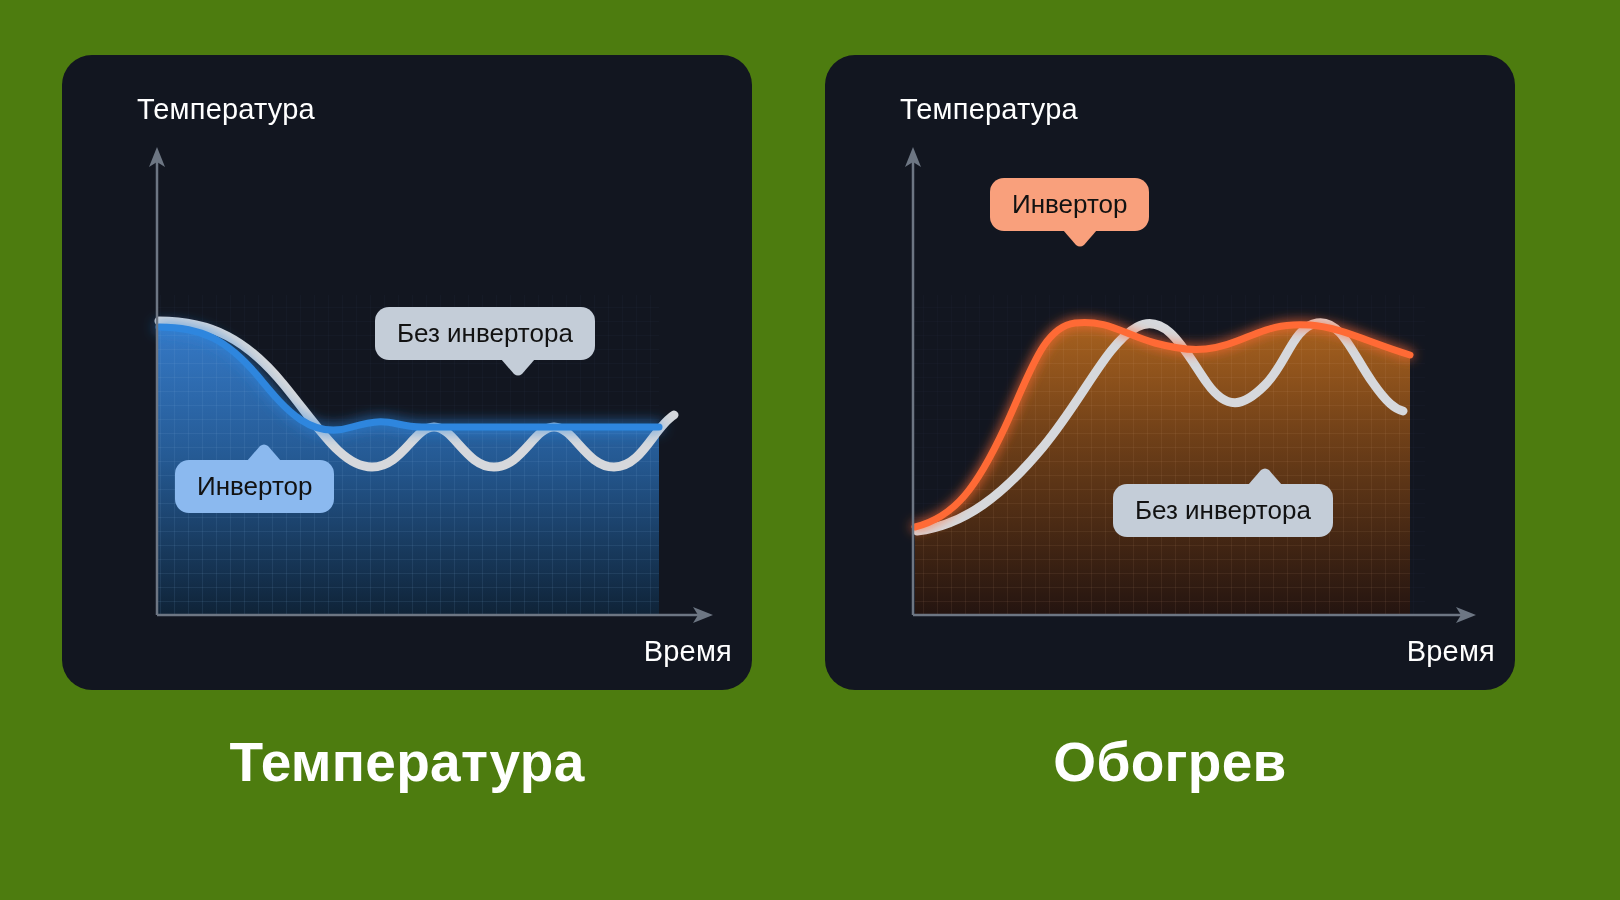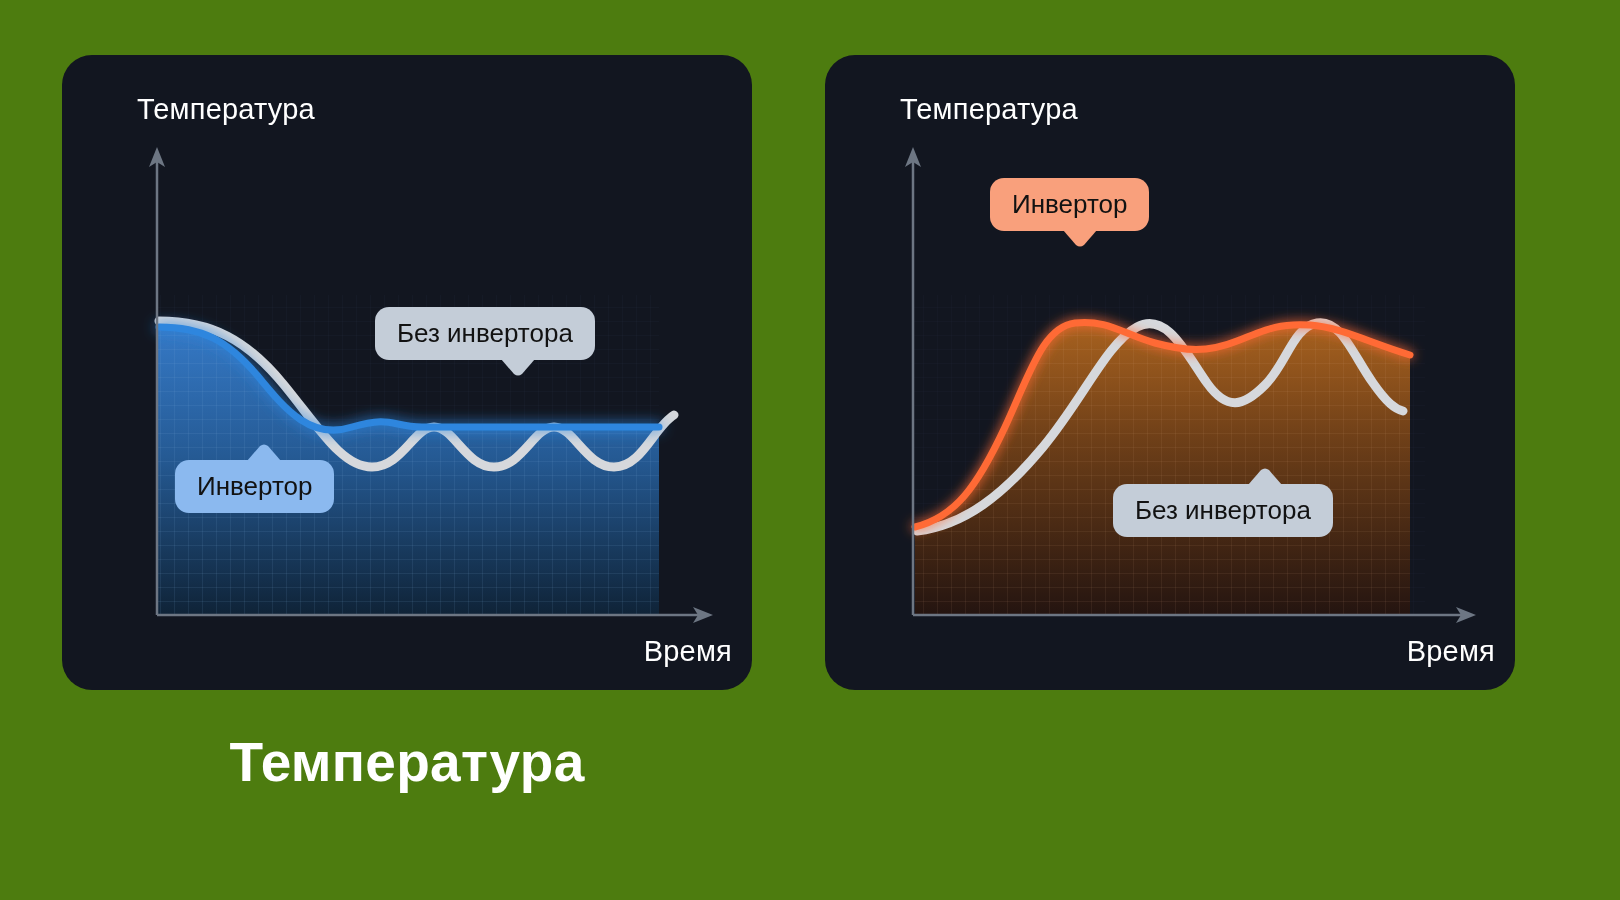--- a/index.html
+++ b/index.html
@@ -234,14 +234,15 @@
 
     <div class="tip tip-grey up" style="left:288px; top:397px;">
       <span>Без инвертора</span>
       <svg class="tail" style="left:135px;" viewBox="0 0 34 17">
         <path d="M0 17 L34 17 L21 2 Q17 -1 13 2 Z" fill="#c4cdd8"></path>
       </svg>
     </div>
   </div>
 
   <div class="caption left">Температура</div>
+  <div class="caption right">Обогрев</div>
 
 </div>
 
 </body></html>

